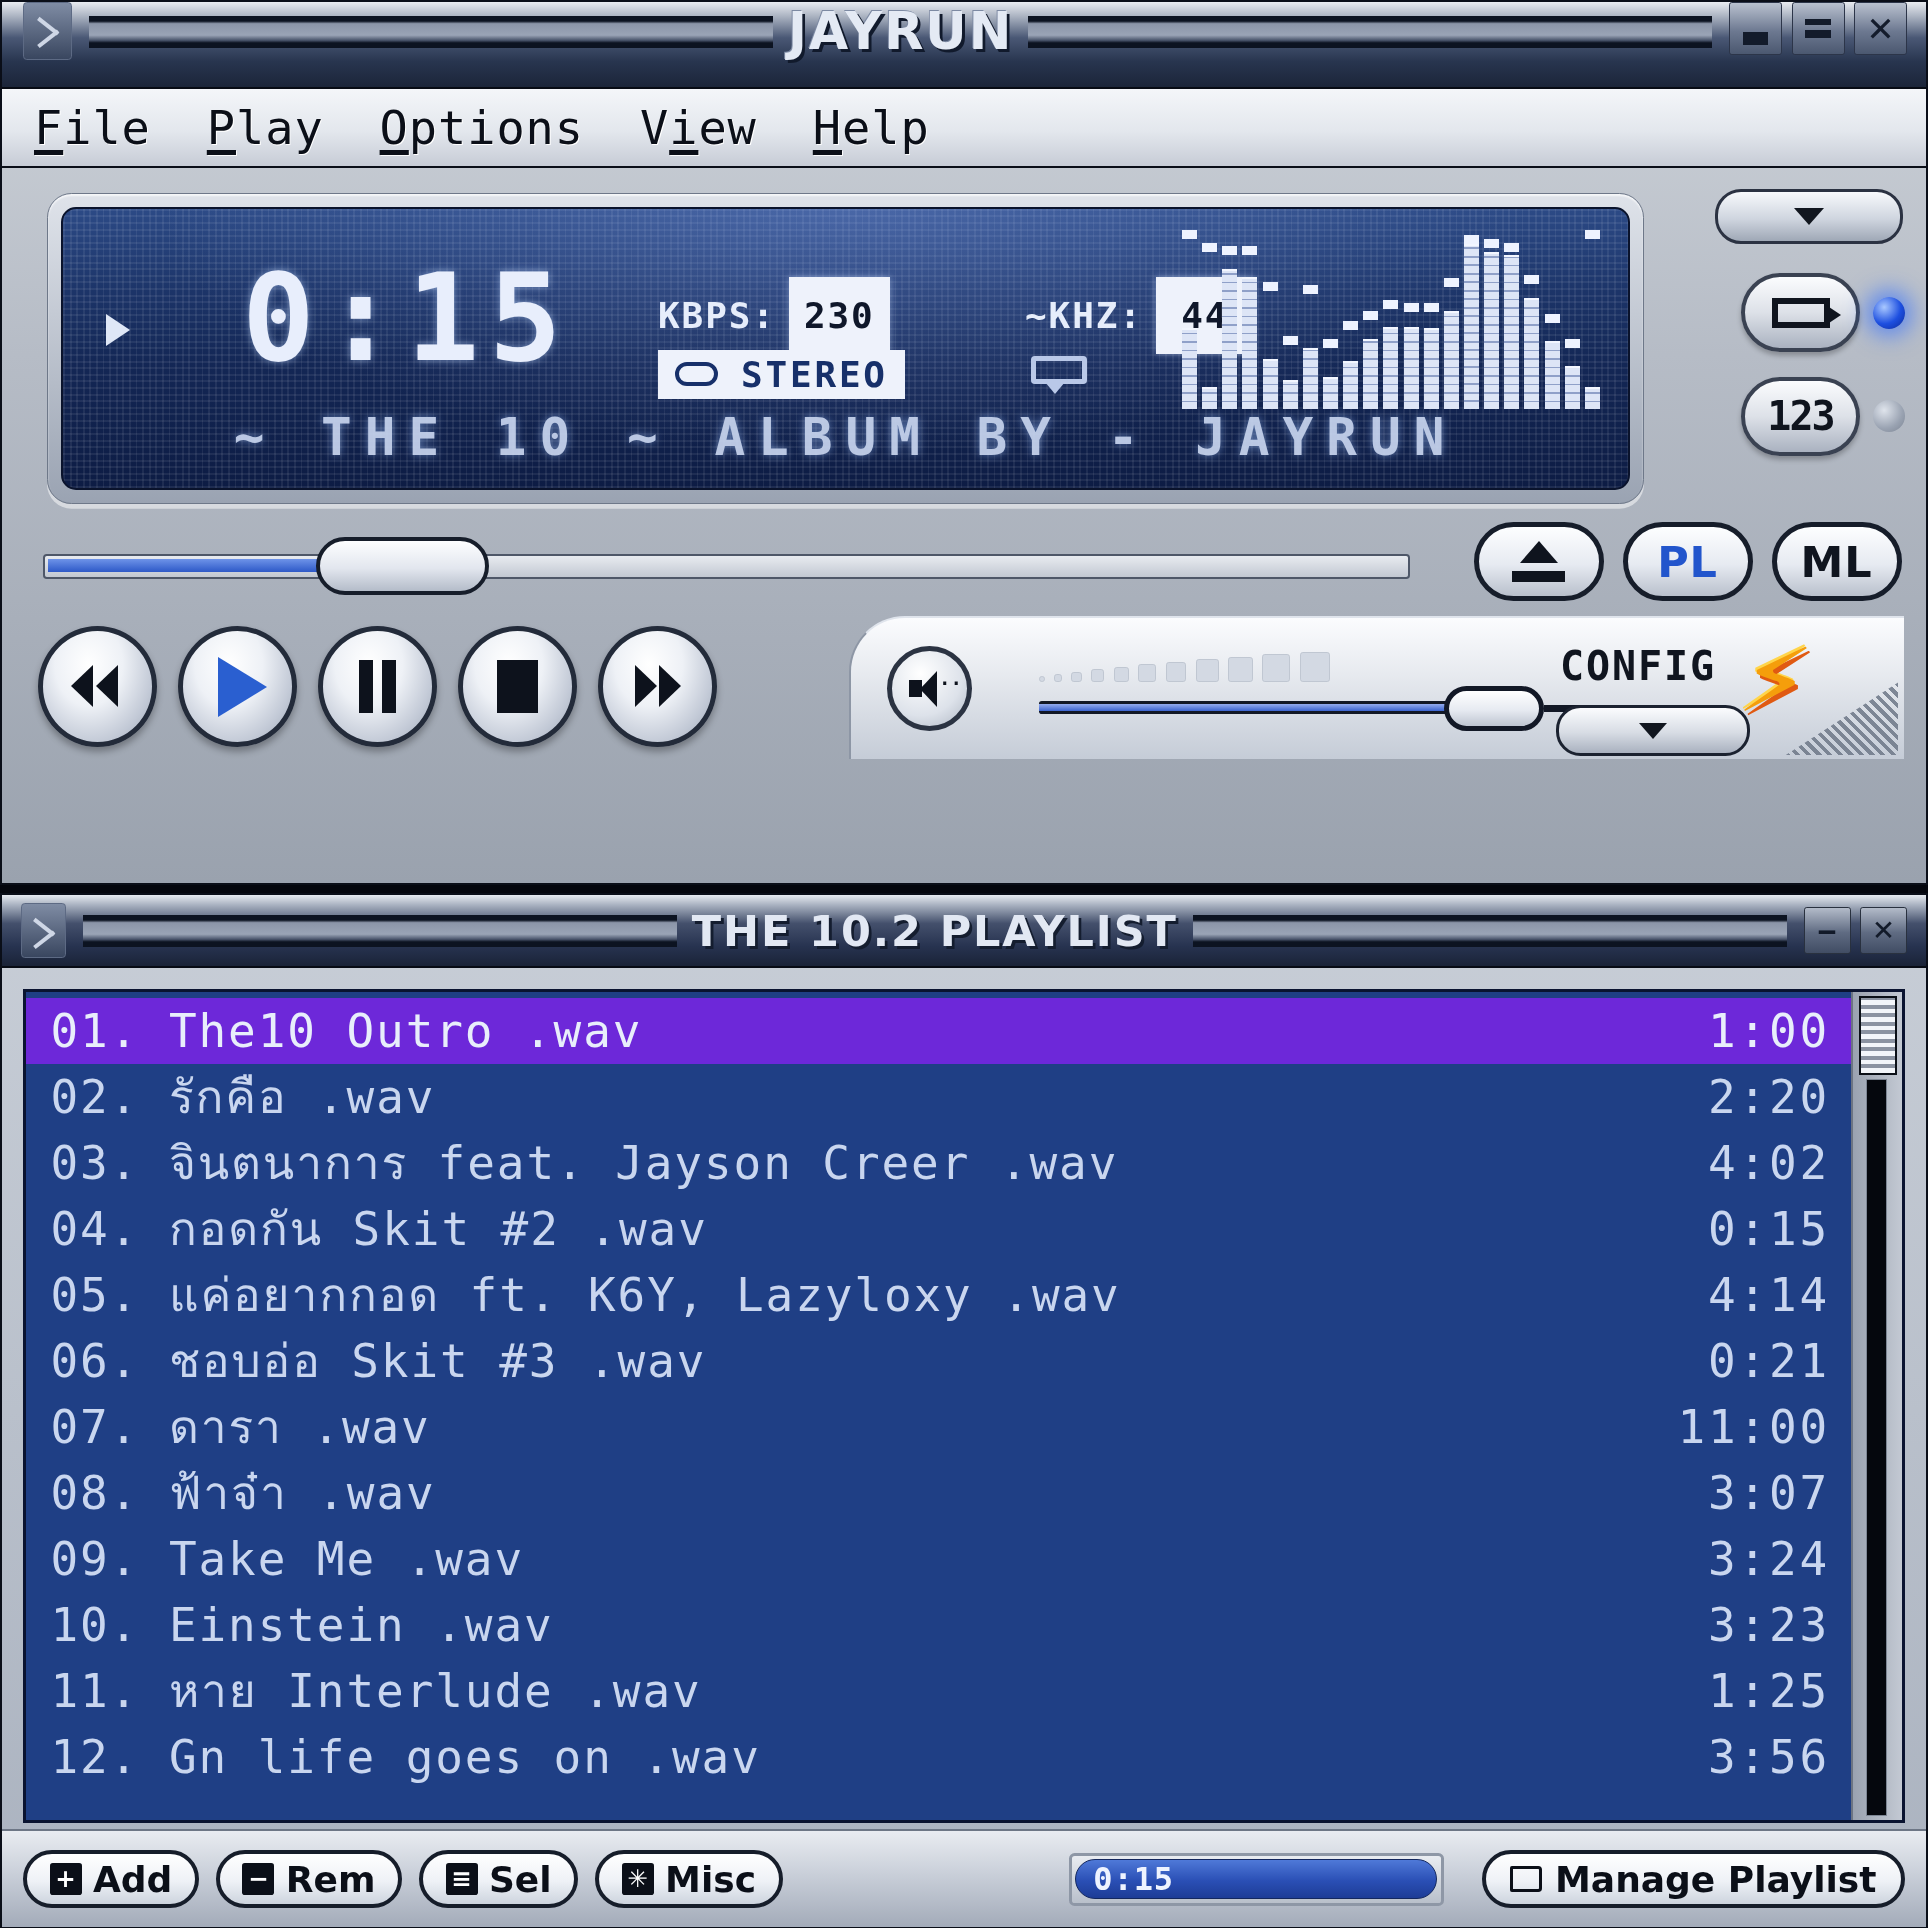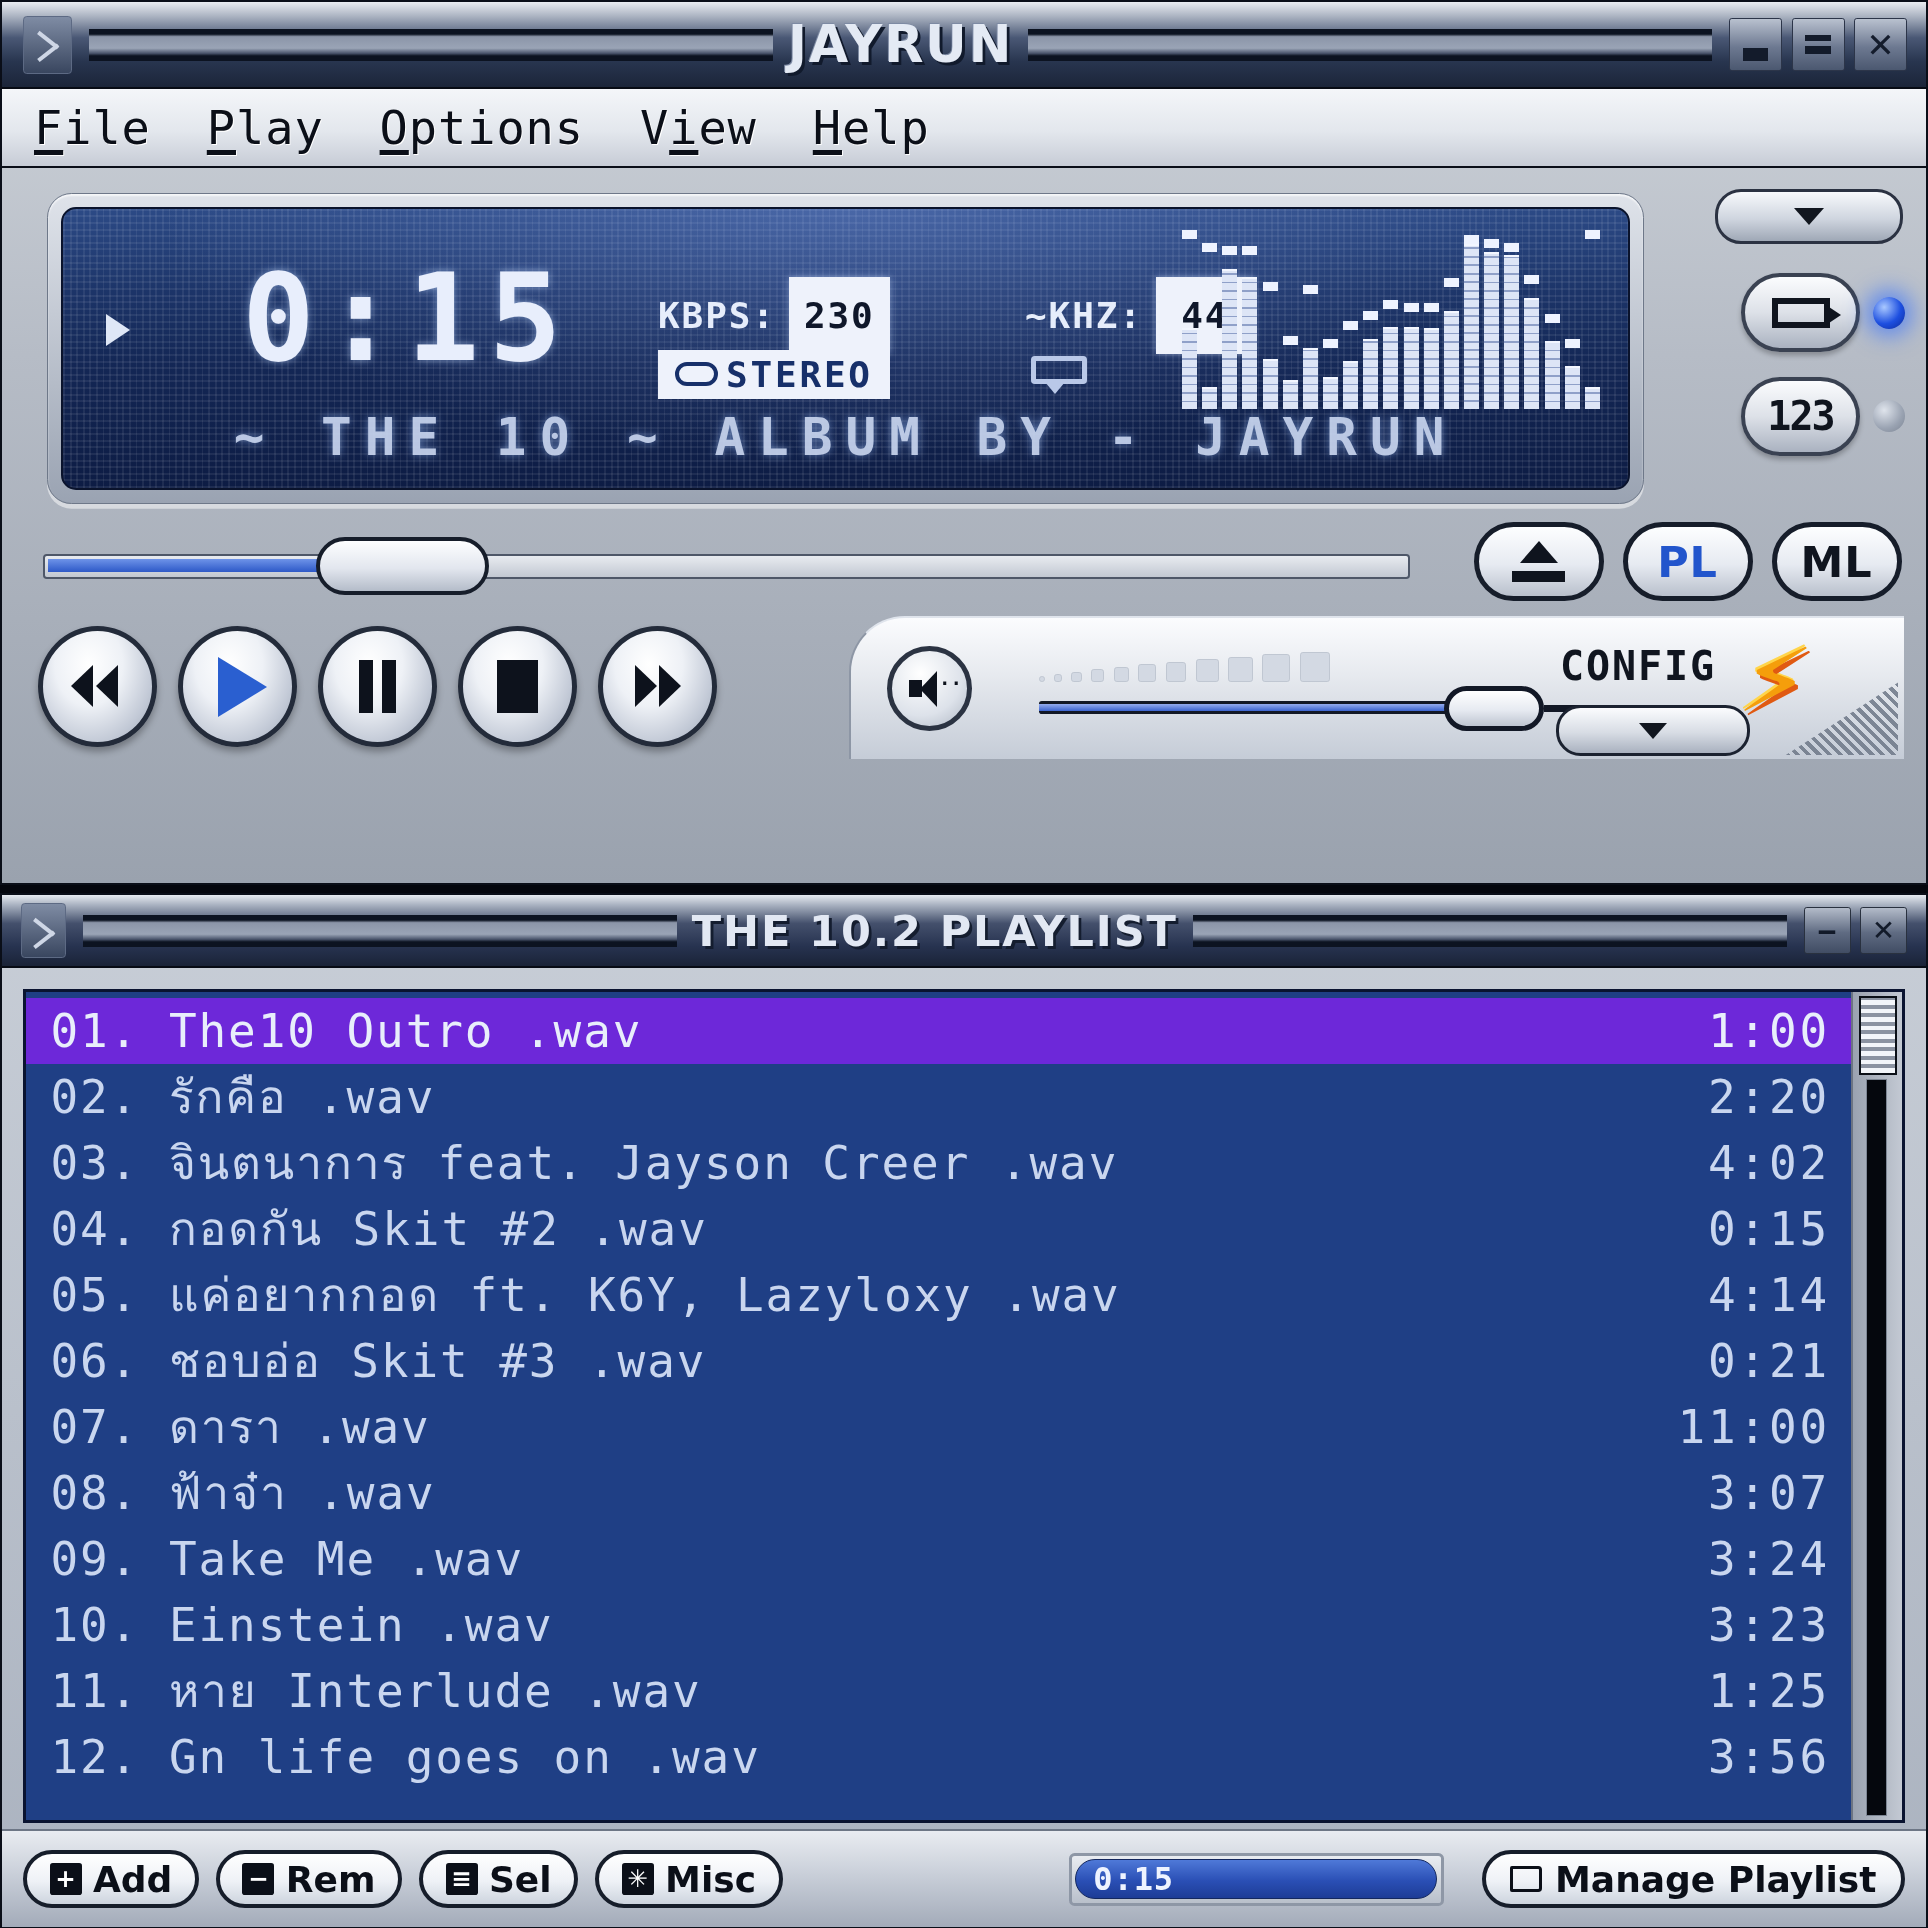--- a/index.html
+++ b/index.html
@@ -16,21 +16,21 @@
     position: absolute; left: 0; top: 0; width: 1928px; height: 885px;
     background: linear-gradient(180deg,#cfd4da 0%,#b6bcc6 40%,#9aa2ae 100%);
     border: 2.8px solid #0a0e18;
   }
 
   
   .titlebar {
     position: relative; height: 87px;
     background: linear-gradient(180deg,#e9ecf1 0%,#aeb6c4 16%,#4a5875 42%,#28354f 70%,#1b2539 100%);
     border-bottom: 2.8px solid #070b14;
-    display: flex; align-items: center;
+    display: flex; align-items: flex-start;
   }
   .tb-sysicon {
     width: 49px; height: 58px; margin-left: 21px;
     border: 1.9px solid #5d6a84;
     background: linear-gradient(180deg,#7f8ca4,#39465f);
     border-radius: 3.8px;
     position: relative; flex: none;
   }
   .tb-sysicon::before, .tb-sysicon::after {
     content:""; position:absolute; left:50%; width:24.5px; height:3.8px;
@@ -130,21 +130,21 @@
     background:#eef2fb; color:#0f172a; font-weight:bold;
     font-family:"DejaVu Sans Mono", monospace; font-size:36px;
     padding: 18px 15px; letter-spacing:1.9px; min-width:98px; text-align:center;
     box-shadow: 0 0 7.5px rgba(200,220,255,.5);
   }
   .stereo-chip {
     position:absolute; left:595px; top:141px;
     background:#eef2fb; color:#17306a; font-weight:bold;
     font-family:"DejaVu Sans Mono", monospace; font-size:36px;
     padding:4px 17px; letter-spacing:2.8px;
-    display:flex; align-items:center; gap:8px;
+    display:flex; align-items:center; gap:23px;
   }
   .stereo-chip .dd { width:43px;height:24.5px;border:4.7px solid #17306a;border-radius:12.2px;flex:none; }
 
   .loop-glyph {
     position:absolute; left:968px; top:147px;
     width:56px;height:28px;border:5.6px solid #b9c8e8;border-radius:3.8px;
   }
   .loop-glyph::after{content:"";position:absolute;left:9.4px;bottom:-15px;
     border-left:10.4px solid transparent;border-right:10.4px solid transparent;border-top:12.2px solid #b9c8e8;}
 

